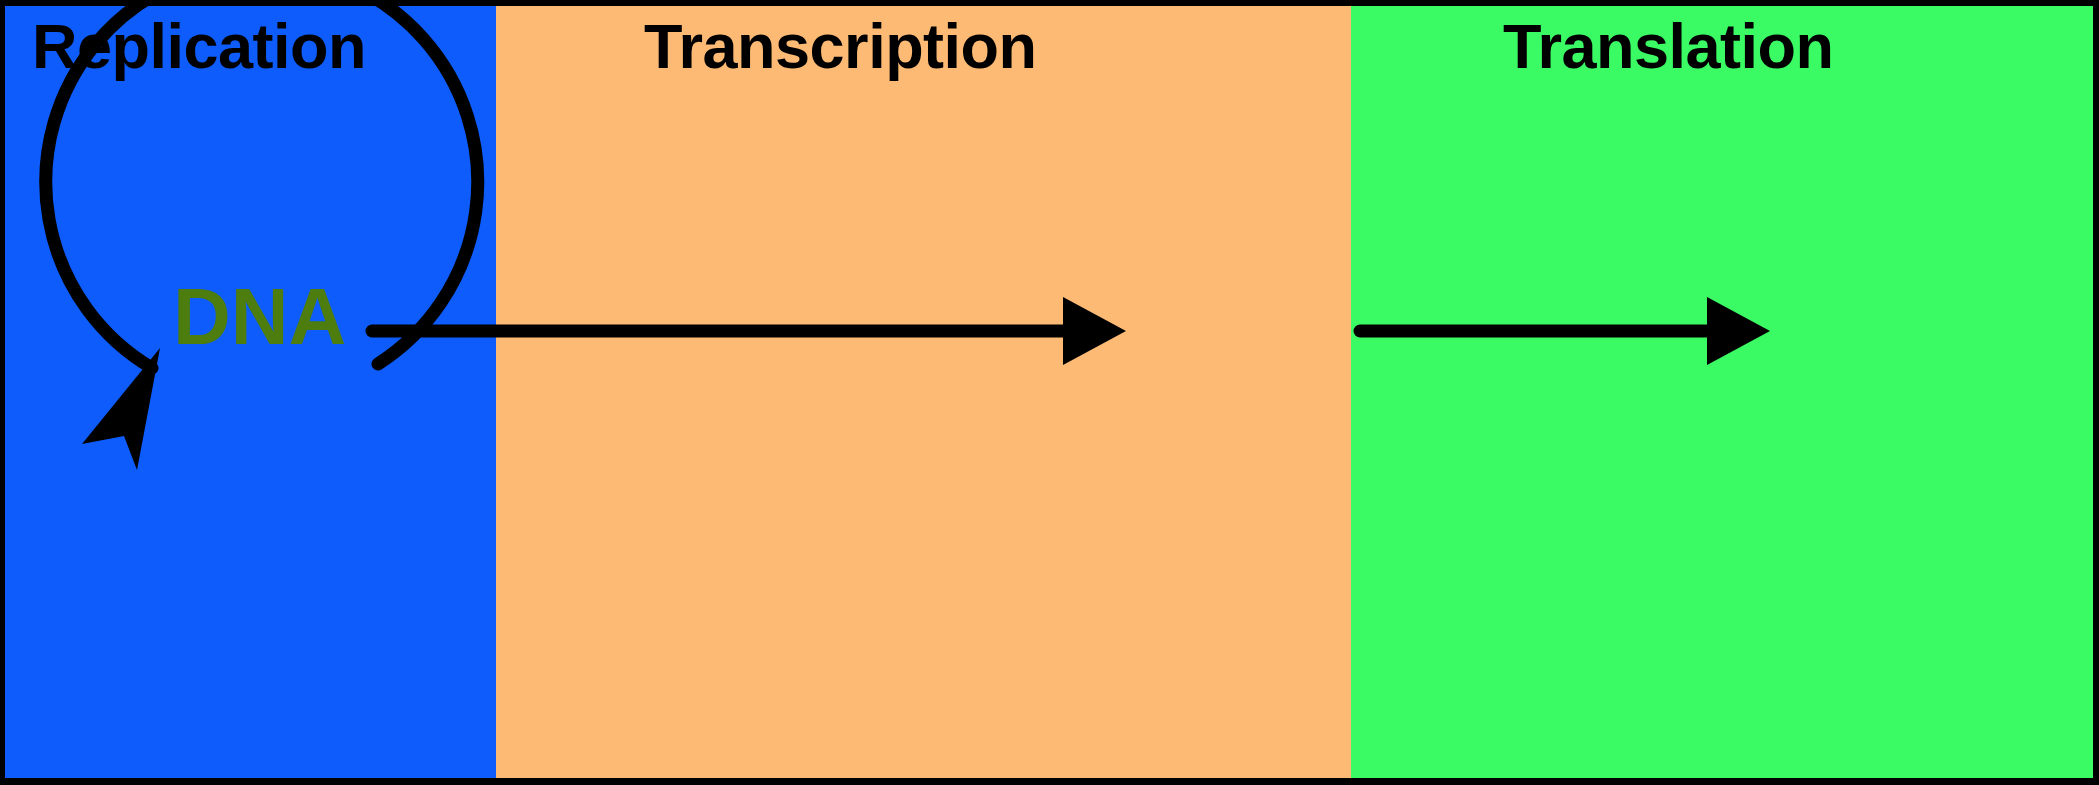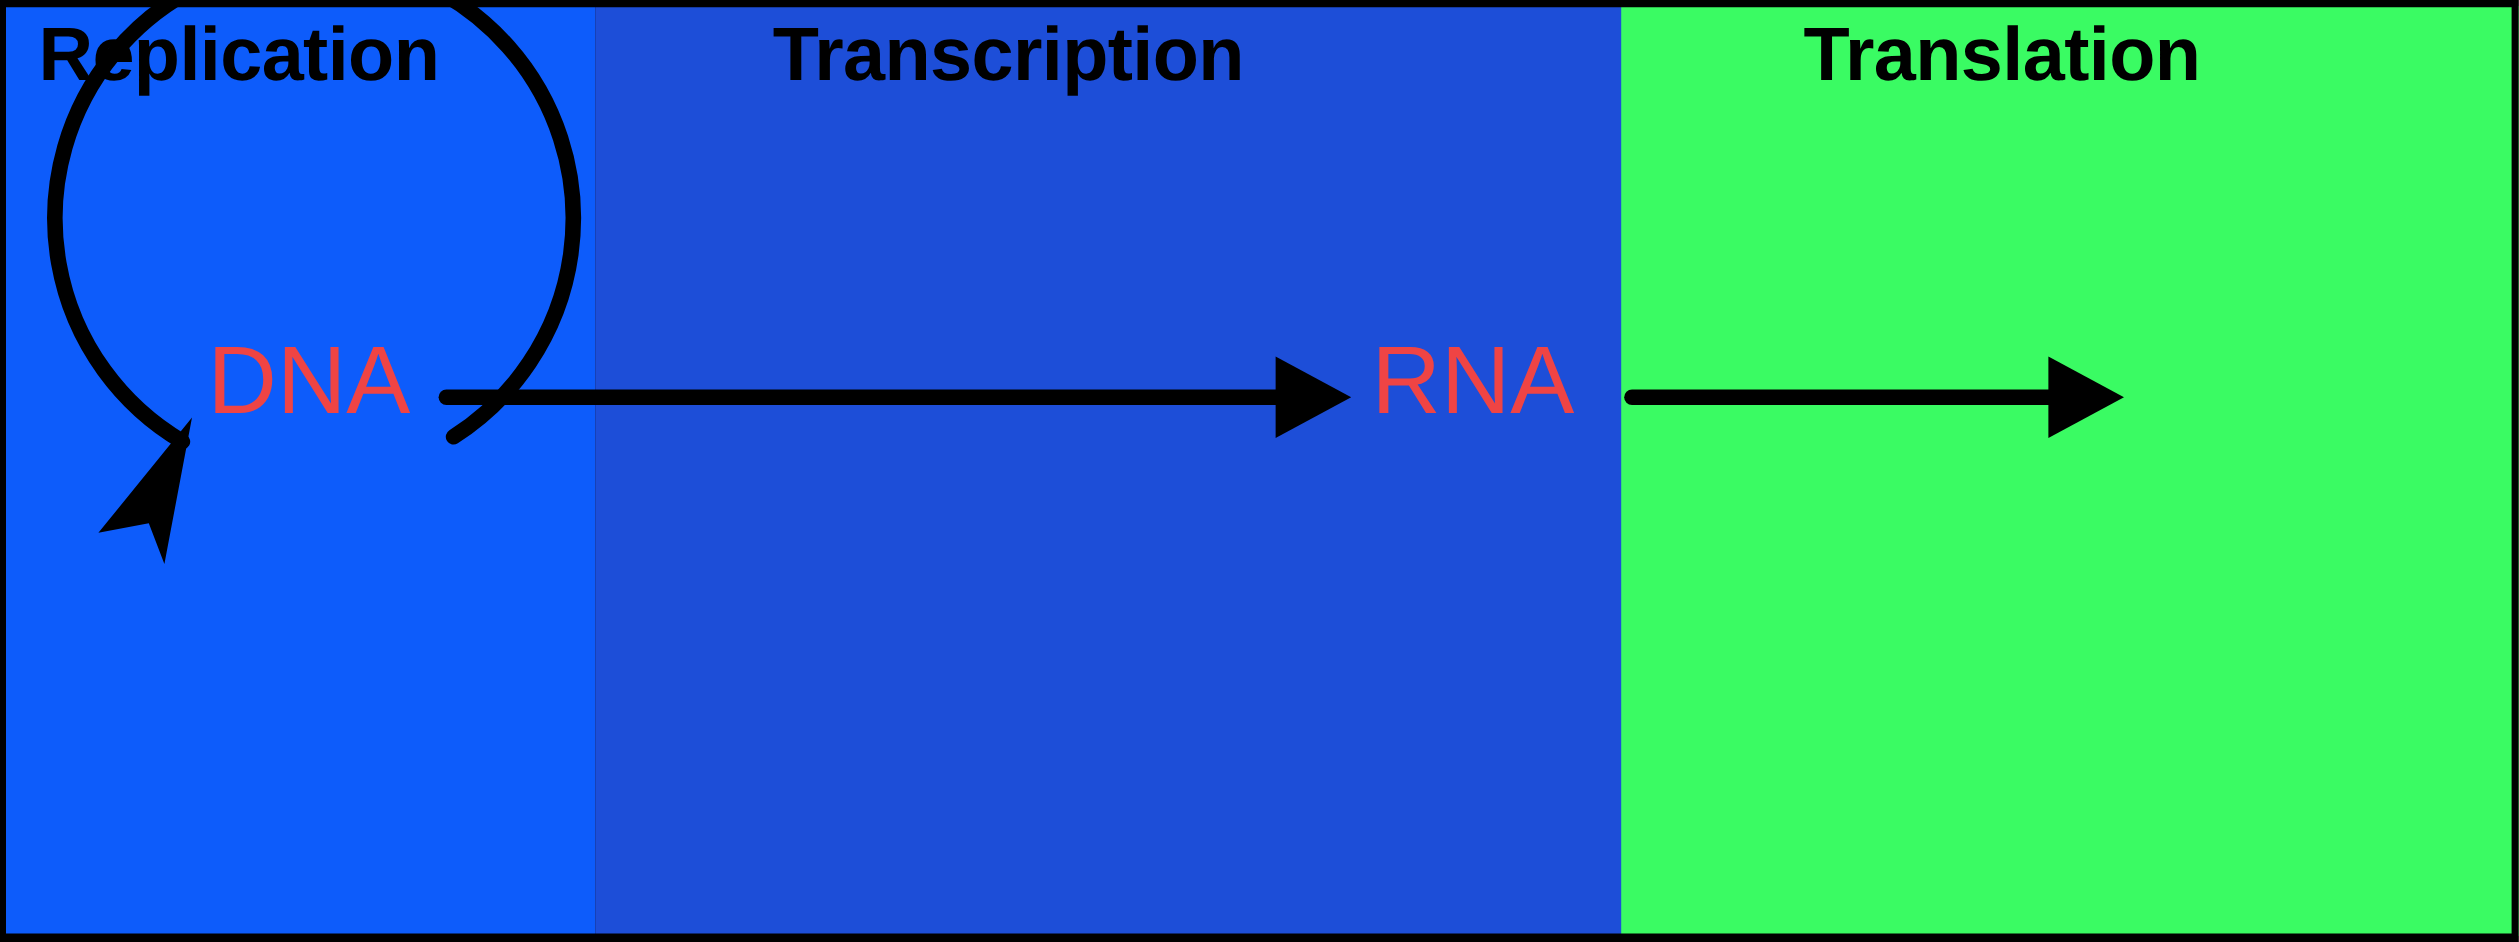--- a/index.html
+++ b/index.html
@@ -31,21 +31,21 @@
     height: 775px;
   }
   #panel-replication {
     left: 4px;
     width: 492px;
     background: #0D5CFB;
   }
   #panel-transcription {
     left: 496px;
     width: 984px;
-    background: #1d4ed8;
+    background: #fdba74;
   }
   #panel-translation {
     left: 1351px;
     width: 765px;
     background: #3AFB63;
   }
   .panel-title {
     position: absolute;
     top: 4px;
     font-weight: bold;
@@ -64,22 +64,22 @@
     left: 0;
     top: 0;
     width: 2099px;
     height: 785px;
     pointer-events: none;
   }
   .node-label {
     position: absolute;
     font-size: 80px;
     line-height: 80px;
-    font-weight: normal;
-    color: #ef4444;
+    font-weight: bold;
+    color: #4d7c0f;
     white-space: nowrap;
   }
   #label-dna {
     left: 173px;
     top: 277px;
   }
   #label-rna {
     left: 1143px;
     top: 277px;
   }
@@ -133,17 +133,16 @@
 
     <g>
       <line x1="1360" y1="331" x2="1713" y2="331" stroke="#000000" stroke-width="13" stroke-linecap="round"></line>
       <polygon points="1770,331 1707,297 1707,365" fill="#000000"></polygon>
     </g>
 
   </svg>
 
   <div class="node-label" id="label-dna">DNA</div>
 
-  <div class="node-label" id="label-rna">RNA</div>
 
   <div class="border-frame"></div>
 
 </div>
 
 </body></html>

